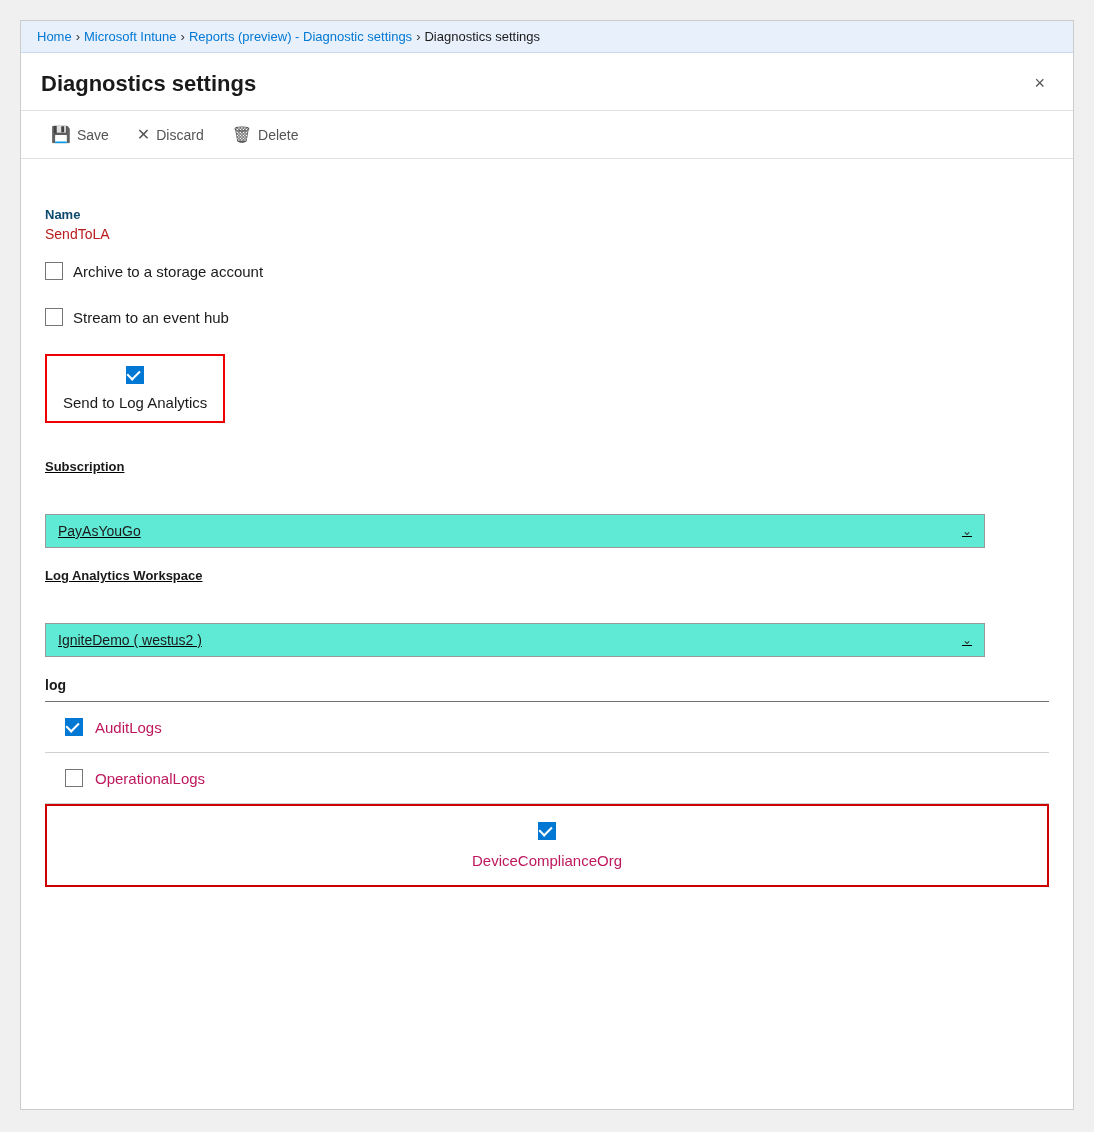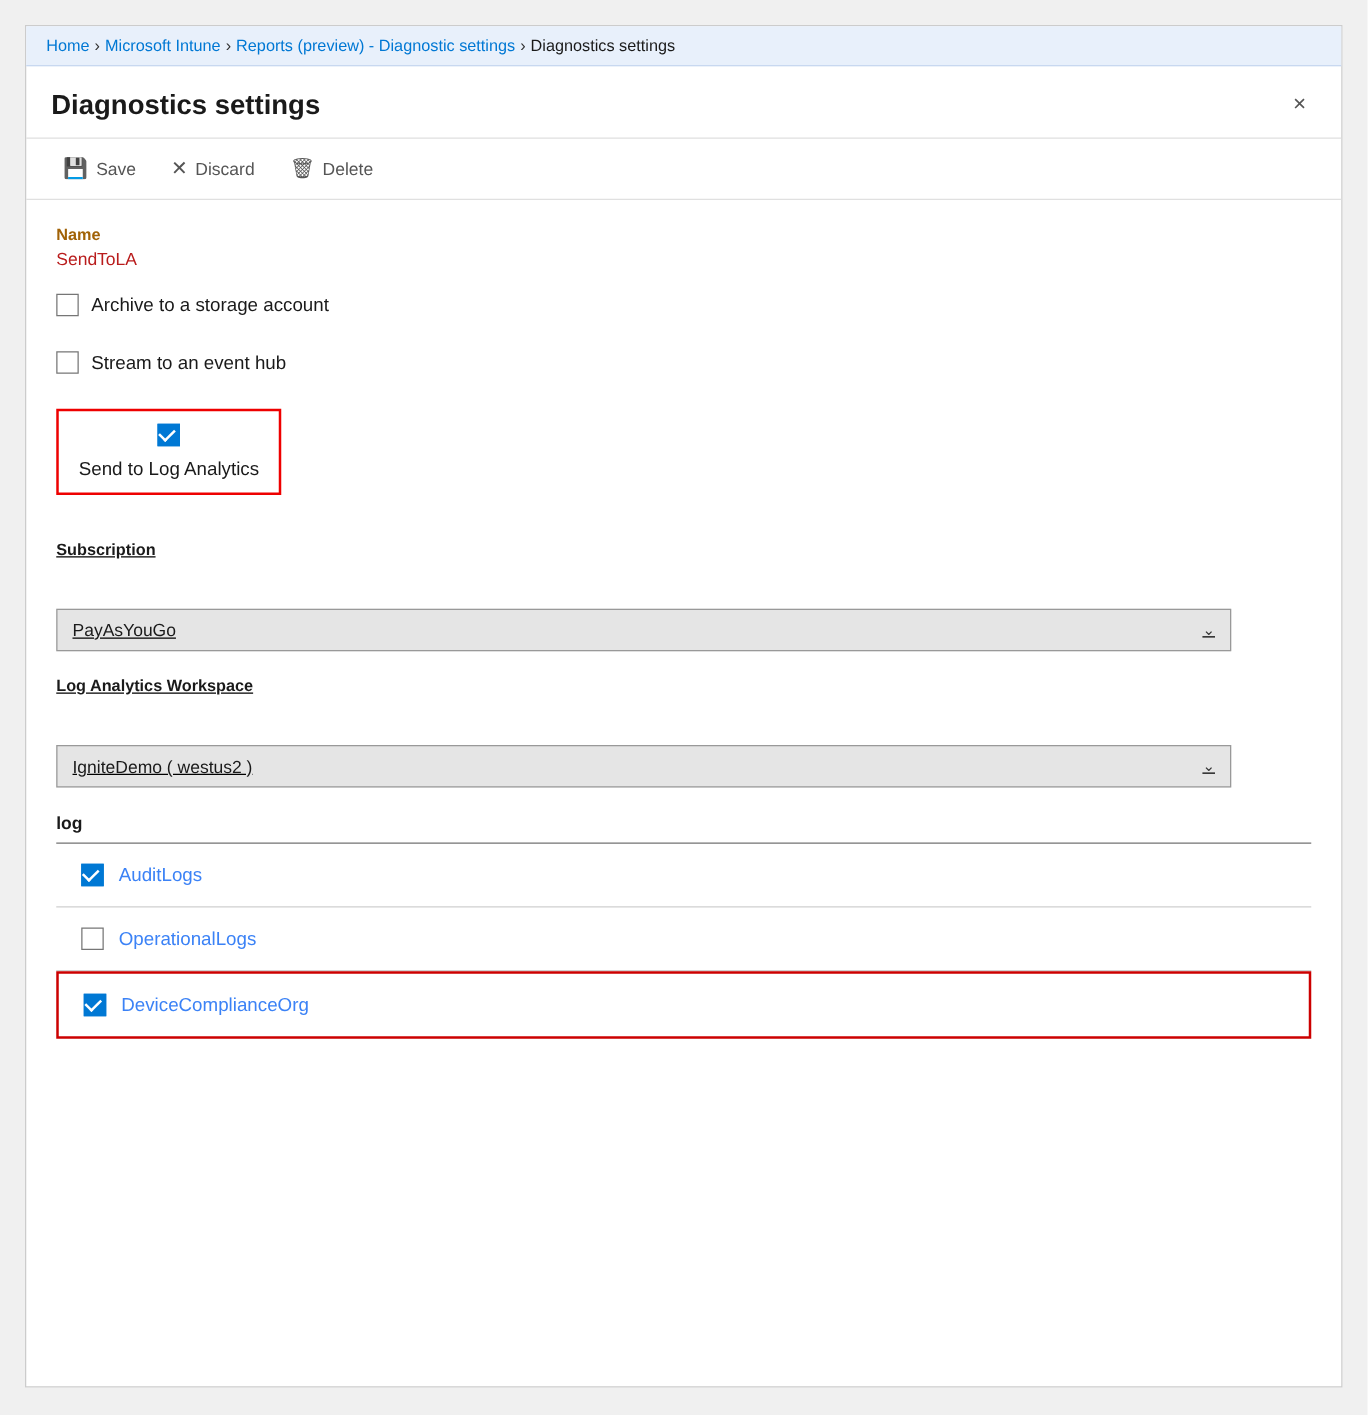--- a/index.html
+++ b/index.html
@@ -81,22 +81,23 @@
     }
     .toolbar-btn .icon {
       font-size: 16px;
     }
     .content {
       padding: 20px 24px;
     }
     .field-label {
       font-size: 13px;
       font-weight: 600;
-      color: #a16207;
+      color: #0c4a6e;
       margin-bottom: 4px;
+      margin-top: 28px;
     }
     .field-value {
       font-size: 14px;
       color: #b91c1c;
       margin-bottom: 20px;
     }
     .checkbox-row {
       display: flex;
       align-items: center;
       gap: 10px;
@@ -150,21 +151,21 @@
       font-weight: 600;
       color: #1a1a1a;
       margin-bottom: 6px;
     }
     .dropdown {
       width: 940px;
       border: 1px solid #999;
       padding: 8px 12px;
       font-size: 14px;
       color: #1a1a1a;
-      background: #e5e5e5;
+      background: #5eead4;
       display: flex;
       align-items: center;
       justify-content: space-between;
       cursor: pointer;
       margin-bottom: 16px;
       margin-top: 40px;
     }
     .dropdown .chevron {
       font-size: 12px;
       color: #333;
@@ -182,21 +183,21 @@
     }
     .log-row {
       display: flex;
       align-items: center;
       gap: 12px;
       padding: 16px 20px;
       border-bottom: 1px solid #d0d0d0;
     }
     .log-row-label {
       font-size: 15px;
-      color: #3b82f6;
+      color: #be185d;
     }
   </style>
 </head>
 <body>
 
 <div class="panel">
 
   <div class="breadcrumb-bar">
     <a>Home</a>
     <span class="sep">›</span>
@@ -271,21 +272,21 @@
       <div class="log-row">
         <div class="checkbox-wrap checked"></div>
         <span class="log-row-label">AuditLogs</span>
       </div>
 
       <div class="log-row">
         <div class="checkbox-wrap"></div>
         <span class="log-row-label">OperationalLogs</span>
       </div>
 
-      <div style="border: 2px solid #cc0000; display: flex; align-items: center; gap: 12px; padding: 16px 20px;">
+      <div style="border: 2px solid #cc0000; display: flex; align-items: center; gap: 12px; padding: 16px 20px; flex-direction: column;">
         <div class="checkbox-wrap checked"></div>
         <span class="log-row-label">DeviceComplianceOrg</span>
       </div>
 
     </div>
 
   </div>
 
 </div>
 

